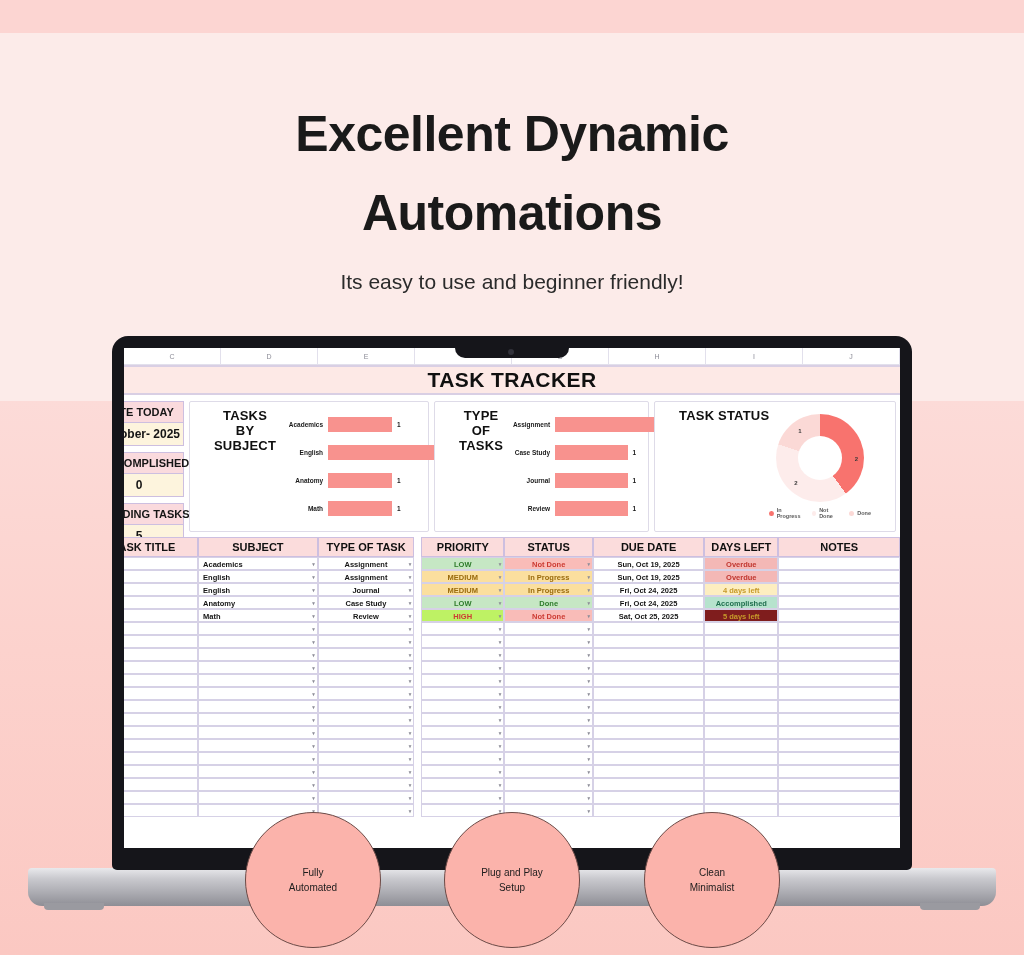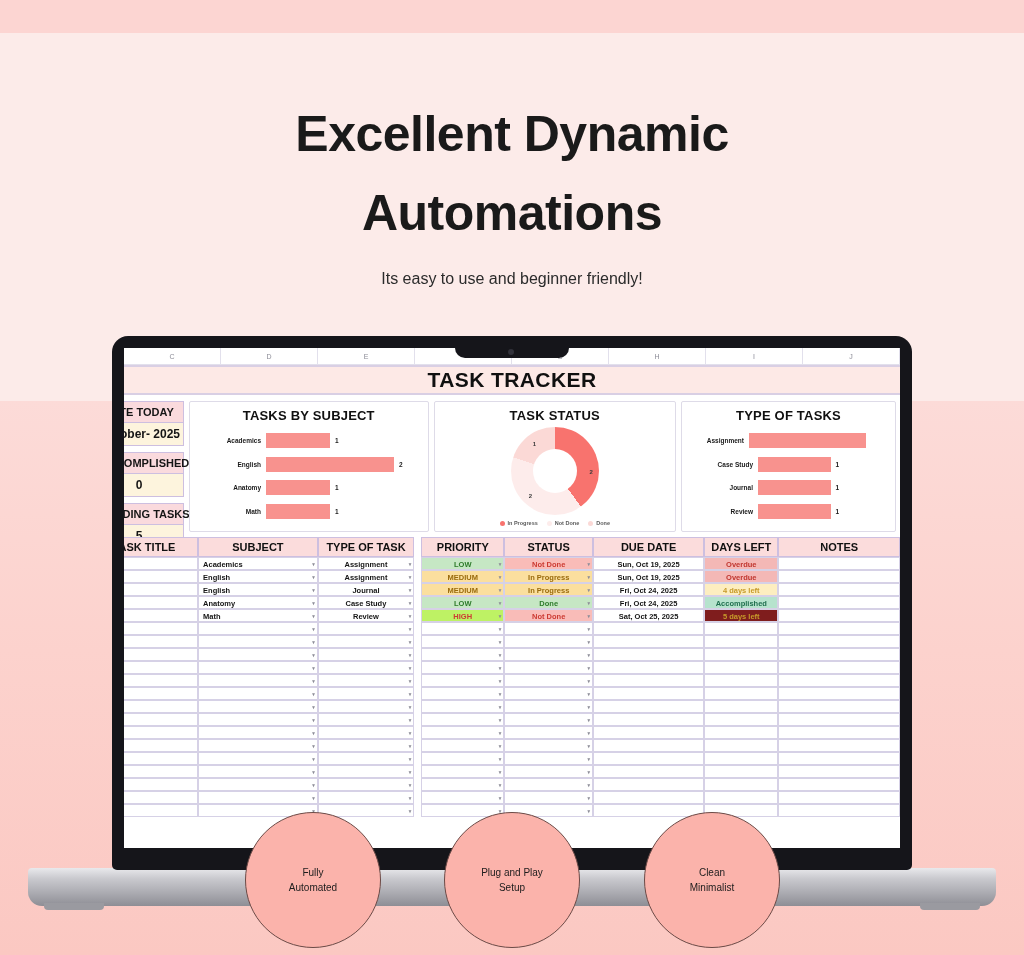--- a/index.html
+++ b/index.html
@@ -31,21 +31,21 @@
   
   .headline {
     position: absolute; left: 0; top: 95px; width: 1024px;
     text-align: center;
     font-size: 50px; font-weight: 700; line-height: 1.58;
     color: #1a1a1a; letter-spacing: -0.5px;
   }
   .subhead {
     position: absolute; left: 0; top: 270px; width: 1024px;
     text-align: center;
-    font-size: 16px; font-weight: 400; color: #2b2b2b;
+    font-size: 21px; font-weight: 400; color: #2b2b2b;
   }
 
   
   .laptop-base {
     position: absolute; left: 28px; top: 868px; width: 968px; height: 38px;
     background: linear-gradient(180deg,#e9e9ec 0%,#c9c9ce 28%,#aeaeb4 62%,#8e8e95 100%);
     border-radius: 4px 4px 14px 14px;
   }
   .laptop-base-notchlip {
     position: absolute; left: 455px; top: 868px; width: 114px; height: 9px;
@@ -104,21 +104,21 @@
     color: #151515; padding: 4px 5px; text-align: center;
     border-bottom: 1px solid #cdbfe0; white-space: nowrap;
   }
   .kpi-value {
     background: #fdf4dd; font-size: 12px; font-weight: 700;
     color: #151515; padding: 4px 5px; text-align: center; white-space: nowrap;
   }
 
   .chart-card {
     background: #fff; border: 1px solid #dedbe8; border-radius: 2px;
-    padding: 6px 24px; display: flex; flex-direction: column;
+    padding: 6px 24px; display: flex; flex-direction: row;
   }
   .chart-title {
     font-size: 13px; font-weight: 700; color: #101010;
     text-align: center; margin-bottom: 4px; letter-spacing: 0.2px;
   }
   .card-subject { width: 240px; }
   .card-status  { width: 243px; }
   .card-type    { width: 215px; }
 
   
@@ -262,20 +262,46 @@
                 <div class="hbar-val">2</div>
               </div>
               <div class="hbar-row">
                 <div class="hbar-label">Anatomy</div>
                 <div class="hbar" style="width: 64px; background: rgb(248, 146, 142);"></div>
                 <div class="hbar-val">1</div>
               </div>
               <div class="hbar-row">
                 <div class="hbar-label">Math</div>
                 <div class="hbar" style="width: 64px; background: rgb(248, 146, 142);"></div>
+                <div class="hbar-val">1</div>
+              </div>
+            </div>
+        </div>
+
+        <div class="chart-card card-type">
+          <div class="chart-title">TYPE OF TASKS</div>
+          <div class="hbars" id="bars-type">
+              <div class="hbar-row">
+                <div class="hbar-label">Assignment</div>
+                <div class="hbar" style="width: 145px; background: rgb(248, 146, 142);"></div>
+                <div class="hbar-val"></div>
+              </div>
+              <div class="hbar-row">
+                <div class="hbar-label">Case Study</div>
+                <div class="hbar" style="width: 72.5px; background: rgb(248, 146, 142);"></div>
+                <div class="hbar-val">1</div>
+              </div>
+              <div class="hbar-row">
+                <div class="hbar-label">Journal</div>
+                <div class="hbar" style="width: 72.5px; background: rgb(248, 146, 142);"></div>
+                <div class="hbar-val">1</div>
+              </div>
+              <div class="hbar-row">
+                <div class="hbar-label">Review</div>
+                <div class="hbar" style="width: 72.5px; background: rgb(248, 146, 142);"></div>
                 <div class="hbar-val">1</div>
               </div>
             </div>
         </div>
 
         <div class="chart-card card-status">
           <div class="chart-title">TASK STATUS</div>
           <div class="donut-wrap">
             <div class="donut">
               <div class="donut-n a">2</div>
@@ -290,46 +316,20 @@
                 <div class="leg">
                   <span class="dot" style="background: rgb(253, 236, 235);"></span>
                   <span>Not Done</span>
                 </div>
                 <div class="leg">
                   <span class="dot" style="background: rgb(251, 217, 214);"></span>
                   <span>Done</span>
                 </div>
               </div>
           </div>
-        </div>
-
-        <div class="chart-card card-type">
-          <div class="chart-title">TYPE OF TASKS</div>
-          <div class="hbars" id="bars-type">
-              <div class="hbar-row">
-                <div class="hbar-label">Assignment</div>
-                <div class="hbar" style="width: 145px; background: rgb(248, 146, 142);"></div>
-                <div class="hbar-val"></div>
-              </div>
-              <div class="hbar-row">
-                <div class="hbar-label">Case Study</div>
-                <div class="hbar" style="width: 72.5px; background: rgb(248, 146, 142);"></div>
-                <div class="hbar-val">1</div>
-              </div>
-              <div class="hbar-row">
-                <div class="hbar-label">Journal</div>
-                <div class="hbar" style="width: 72.5px; background: rgb(248, 146, 142);"></div>
-                <div class="hbar-val">1</div>
-              </div>
-              <div class="hbar-row">
-                <div class="hbar-label">Review</div>
-                <div class="hbar" style="width: 72.5px; background: rgb(248, 146, 142);"></div>
-                <div class="hbar-val">1</div>
-              </div>
-            </div>
         </div>
       </div>
 
       <div class="tbl">
         <div class="tr" id="tbl-head">
             <div class="th w-title">TASK TITLE</div>
             <div class="th w-subj">SUBJECT</div>
             <div class="th w-type">TYPE OF TASK</div>
             <div class="th w-prio">PRIORITY</div>
             <div class="th w-stat">STATUS</div>

